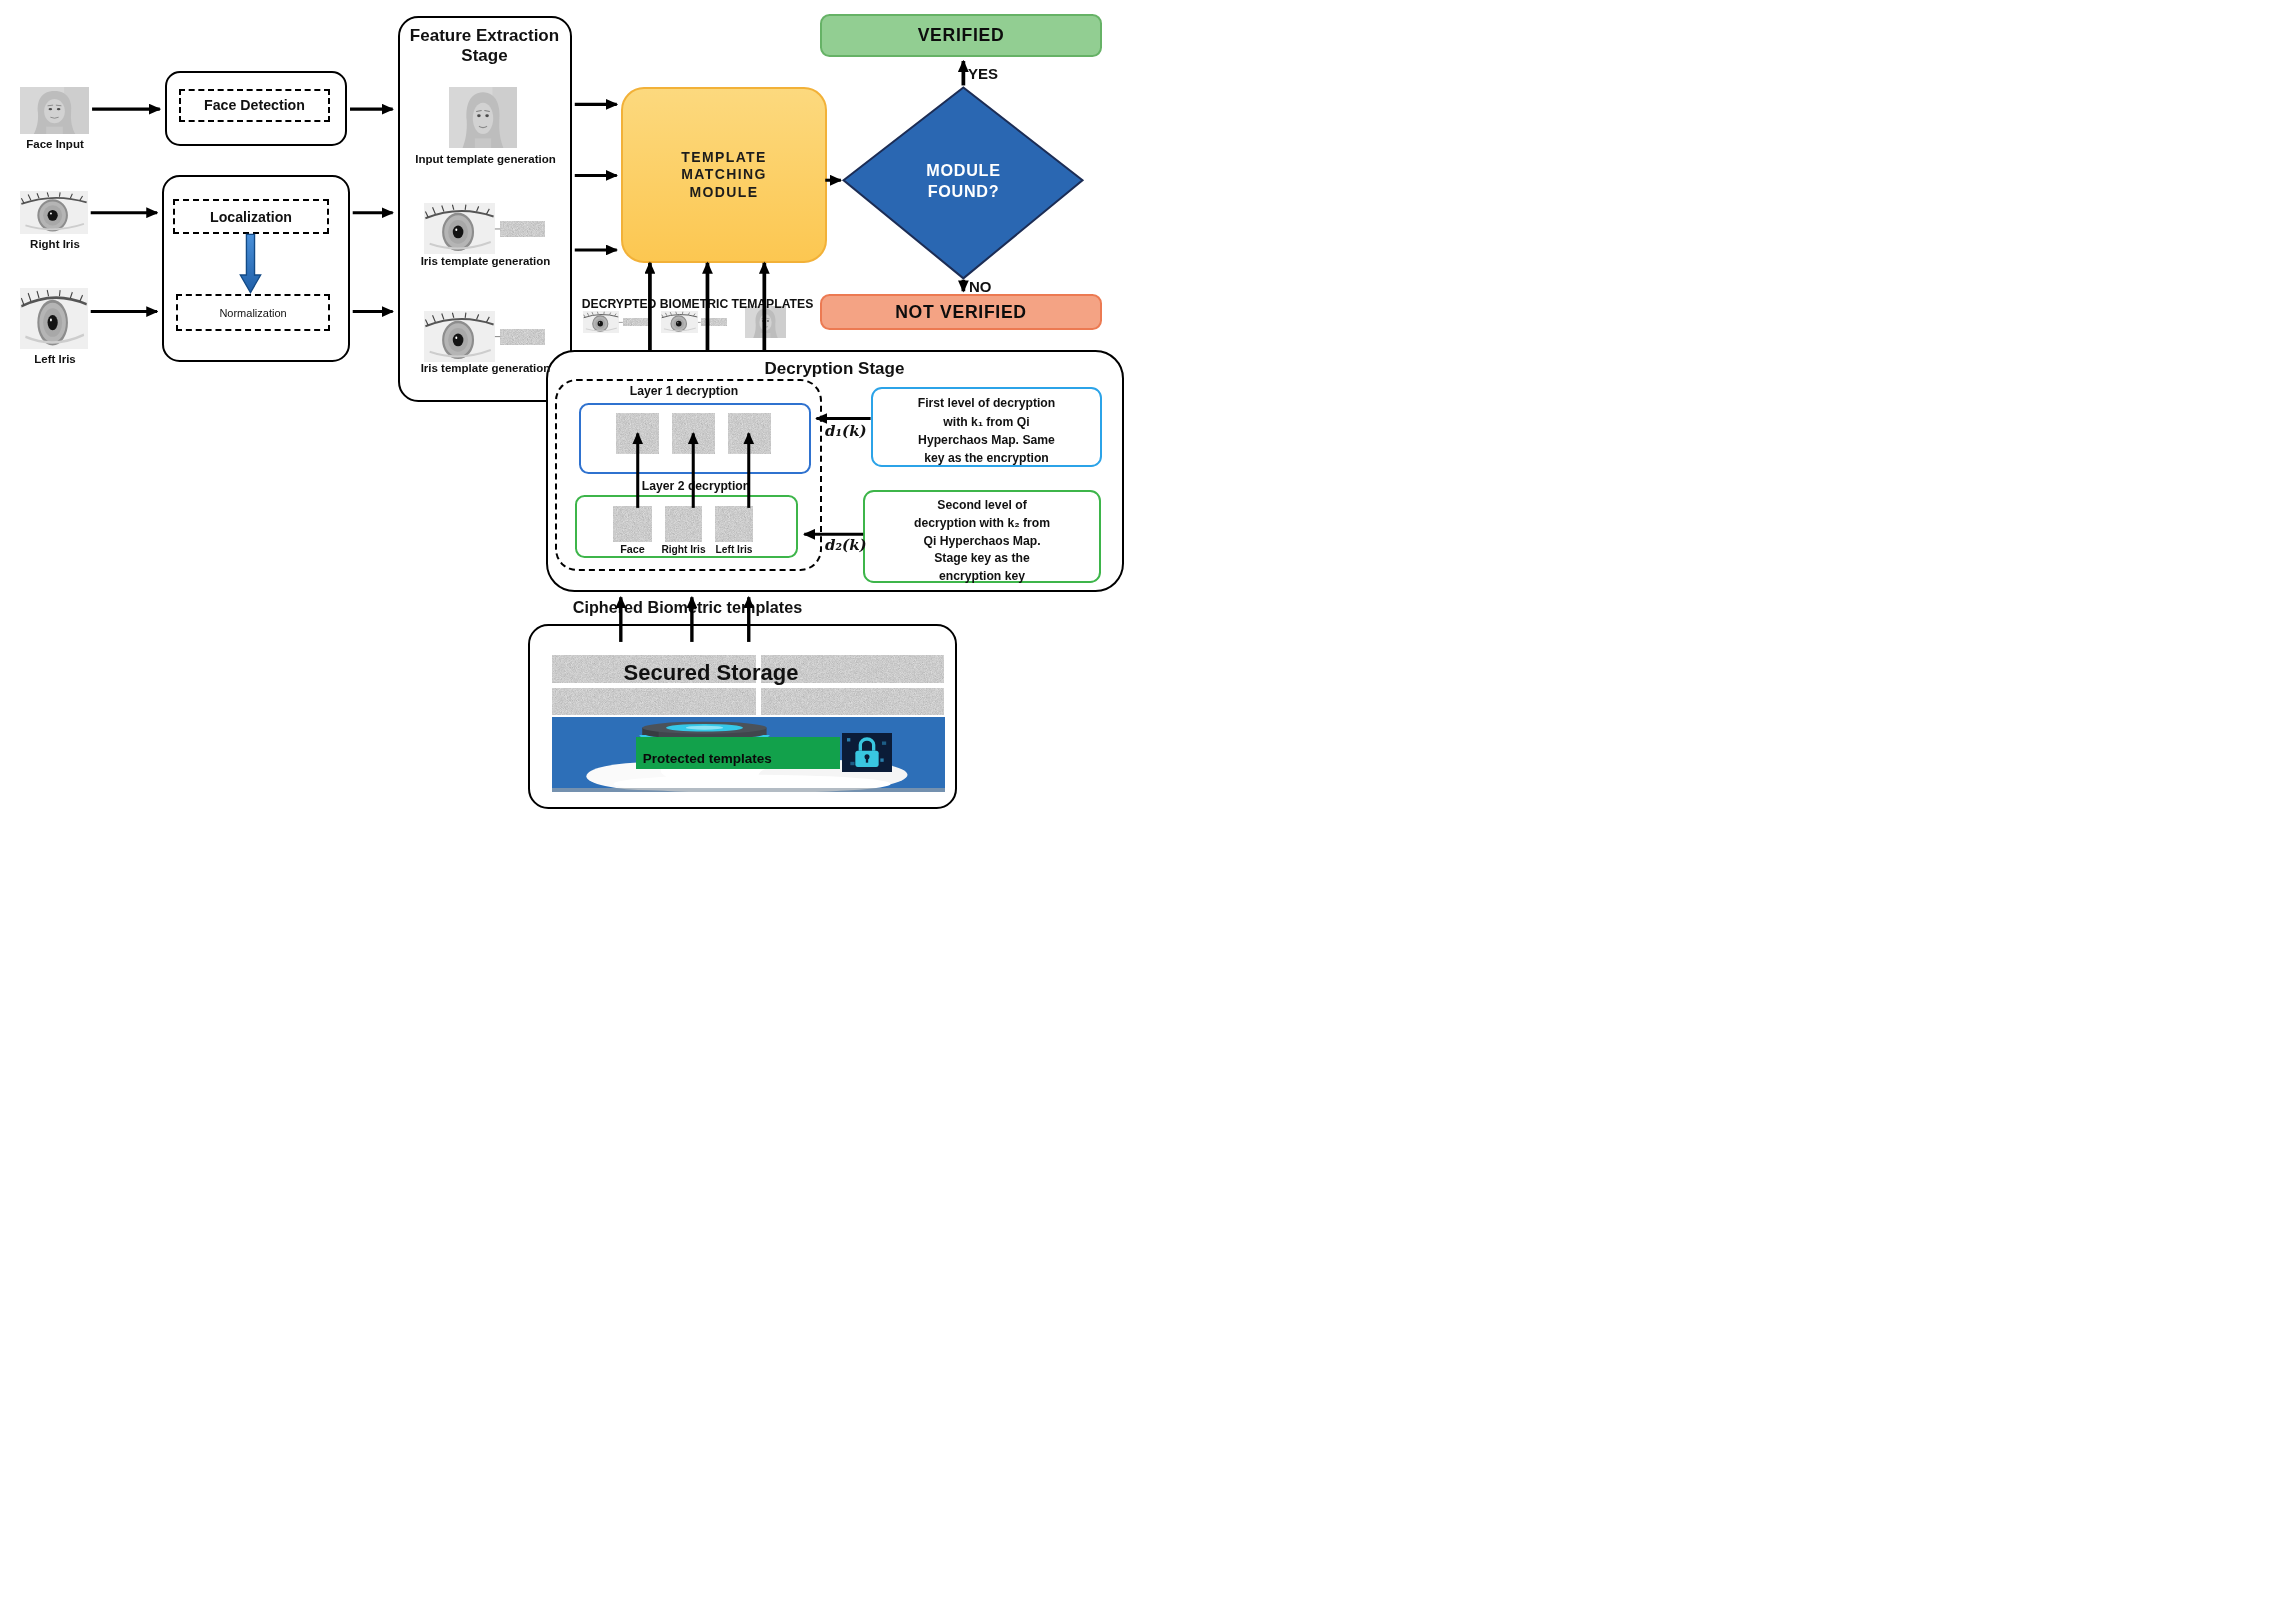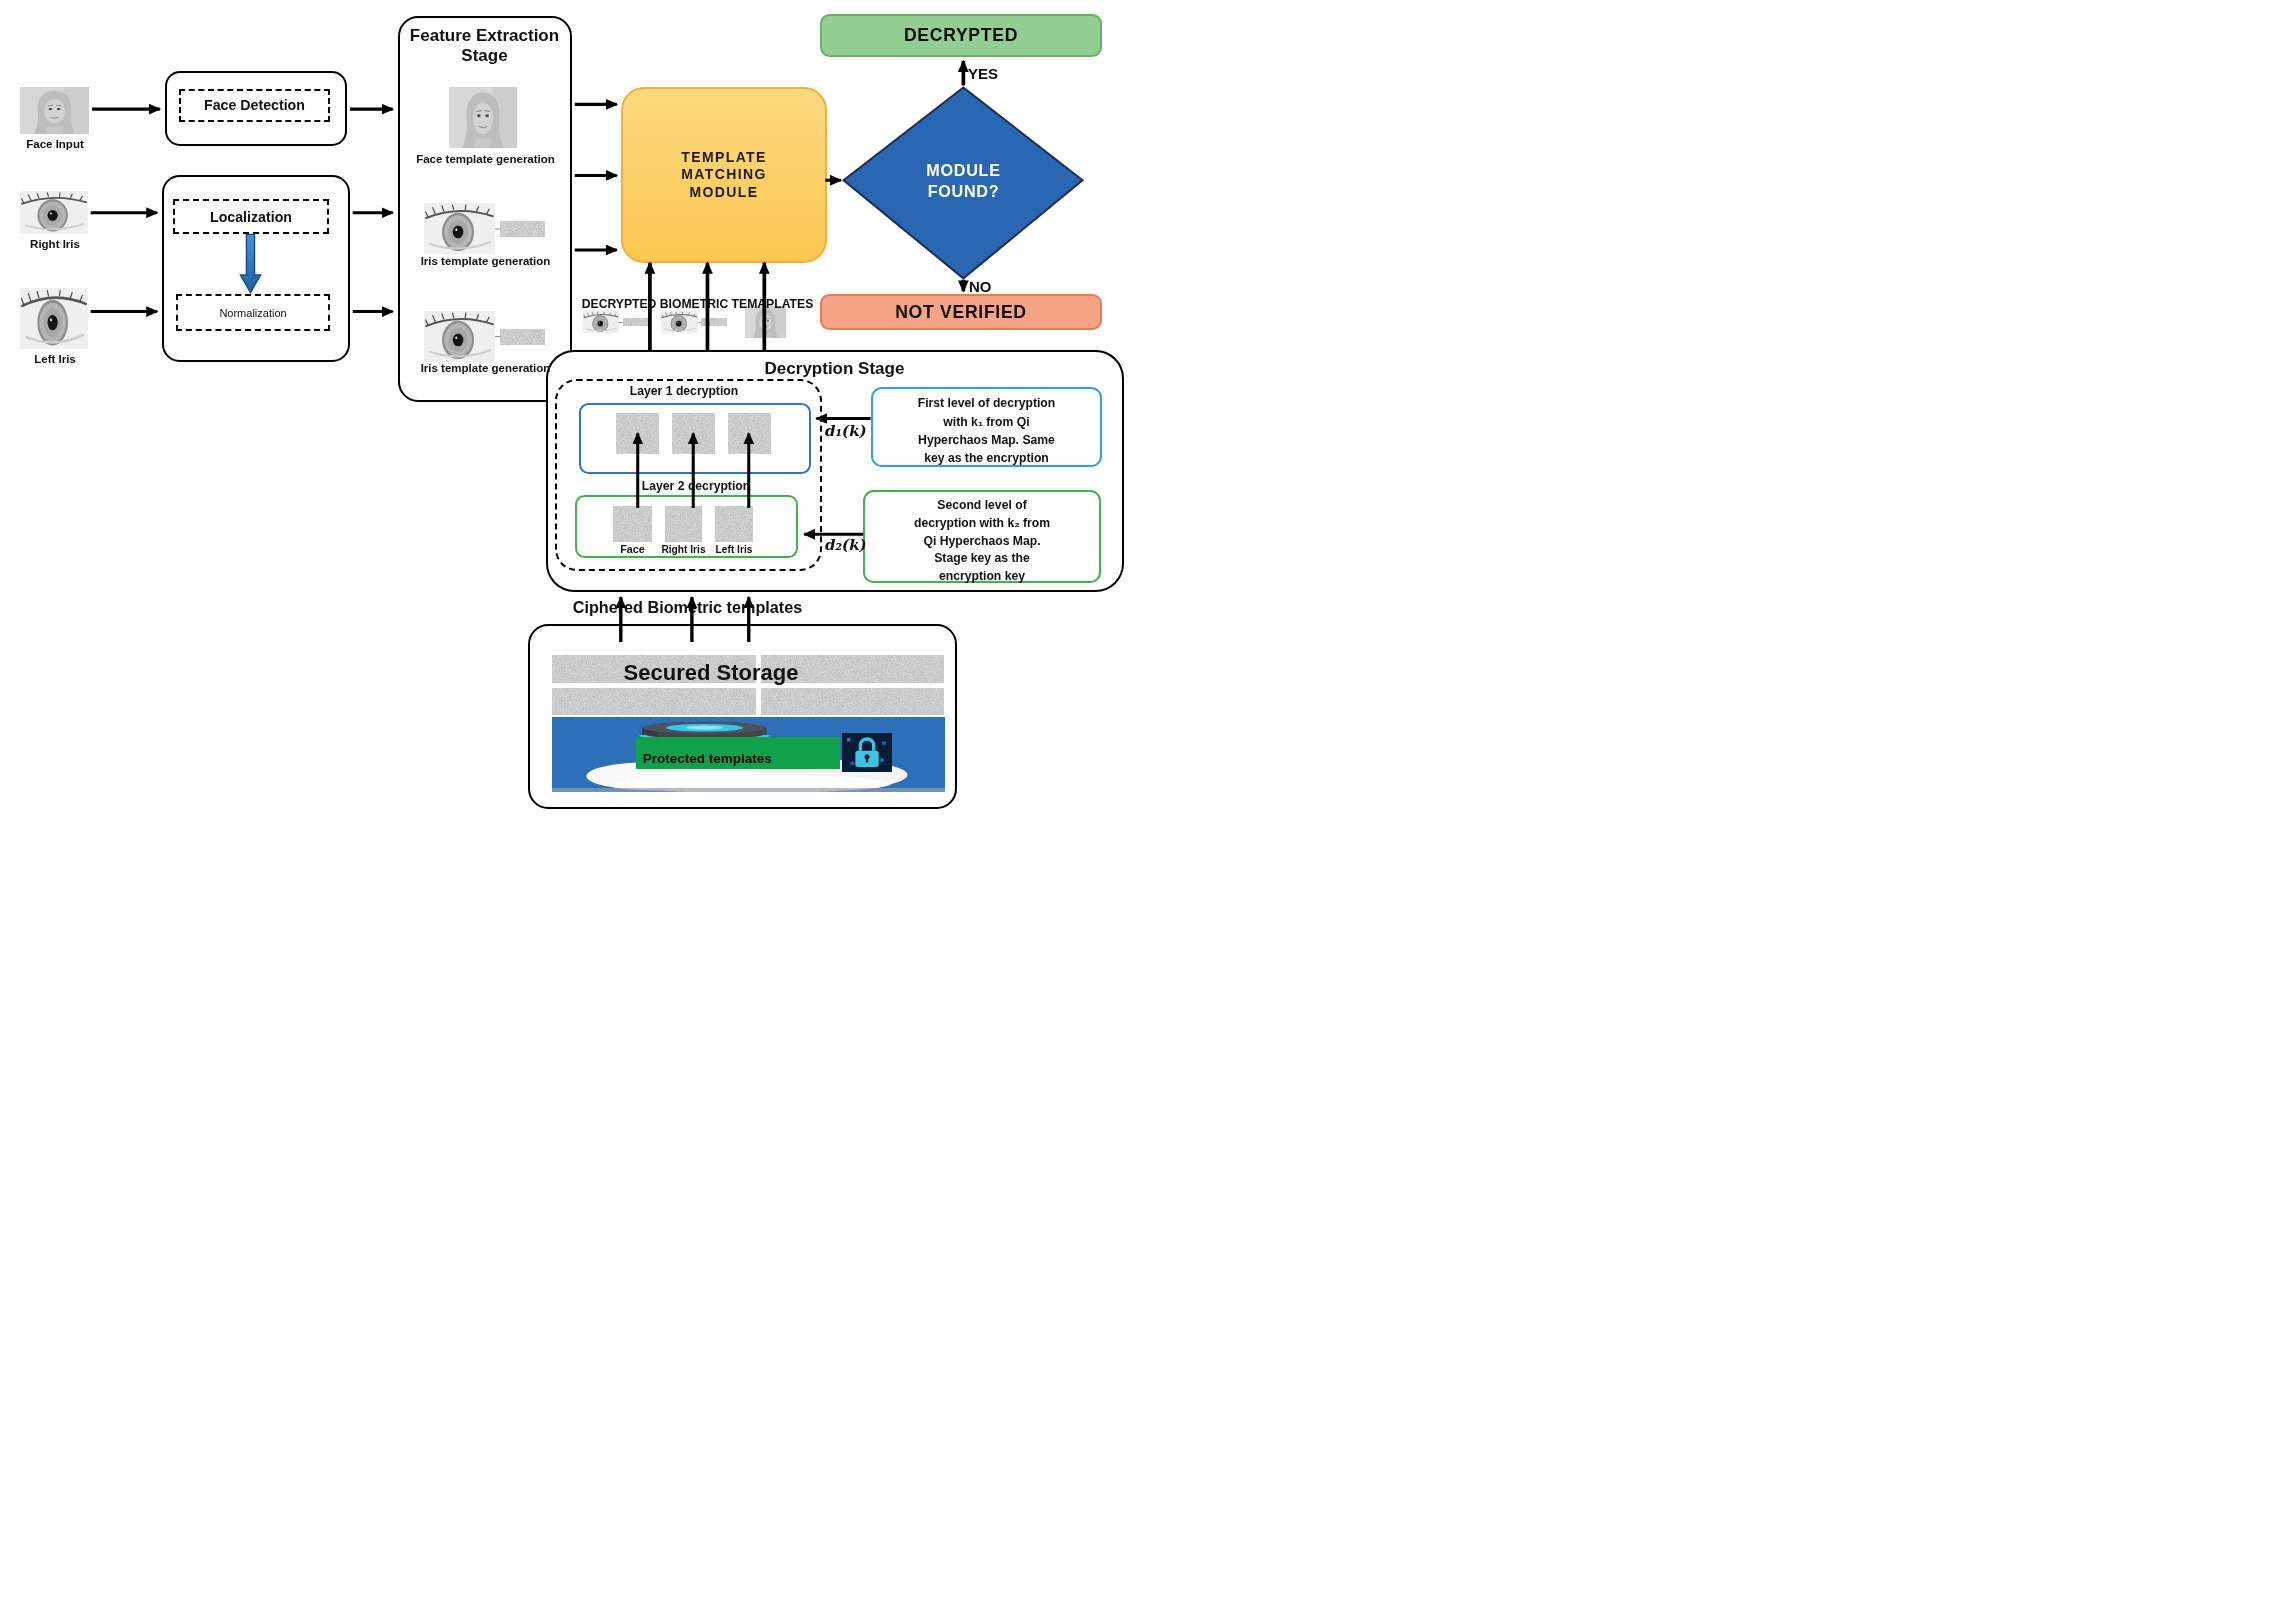--- a/index.html
+++ b/index.html
@@ -134,21 +134,21 @@
 
   <div class="rbox" style="left:398px;top:16.2px;width:174px;height:386px;border-radius:20.3px"></div>
   <div class="cap" style="left:399px;top:26px;width:171px;font-size:17px">
     <span style="display:block">Feature Extraction</span>
     <span style="display:block">Stage</span>
   </div>
 
   <svg class="img" style="left:449px;top:87px;width:68px;height:61px" viewBox="0 0 100 70" preserveAspectRatio="none">
       <use href="#sym-face"></use>
     </svg>
-  <div class="cap" style="left:401px;top:153px;width:169px;font-size:11.5px">Face template generation</div>
+  <div class="cap" style="left:401px;top:153px;width:169px;font-size:11.5px">Input template generation</div>
 
   <svg class="img" style="left:424px;top:203px;width:71px;height:51px" viewBox="0 0 100 60" preserveAspectRatio="none">
       <use href="#sym-iris"></use>
     </svg>
   <svg class="img noise" style="left:500px;top:221px;width:45px;height:16.2px" viewBox="0 0 67 24" width="45" height="16.2">
       <rect width="100%" height="100%" filter="url(#noisef)"></rect>
     </svg>
   <div class="cap" style="left:401px;top:255px;width:169px;font-size:11.5px">Iris template generation</div>
 
   <svg class="img" style="left:424px;top:311px;width:71px;height:51px" viewBox="0 0 100 60" preserveAspectRatio="none">
@@ -161,21 +161,21 @@
 
   <div id="tmm" class="flexc" style="left:621px;top:87px;width:202px;height:172px">
     <div class="t">
       <span style="display:block">TEMPLATE</span>
       <span style="display:block">MATCHING</span>
       <span style="display:block">MODULE</span>
     </div>
   </div>
 
   <div id="verified" class="pill flexc" style="left:820px;top:13.5px;width:282px;height:43px">
-    <span class="t">DECRYPTED</span>
+    <span class="t">VERIFIED</span>
   </div>
   <div id="notverified" class="pill flexc" style="left:820px;top:294px;width:282px;height:36px">
     <span class="t">NOT VERIFIED</span>
   </div>
   <div class="diamond-text" style="left:896px;top:160px;width:135px">
     <span style="display:block">MODULE</span>
     <span style="display:block">FOUND?</span>
   </div>
   <div class="cap" style="left:968px;top:65px;width:47px;font-size:15px;text-align:left">YES</div>
   <div class="cap" style="left:969px;top:278px;width:47px;font-size:15px;text-align:left">NO</div>

